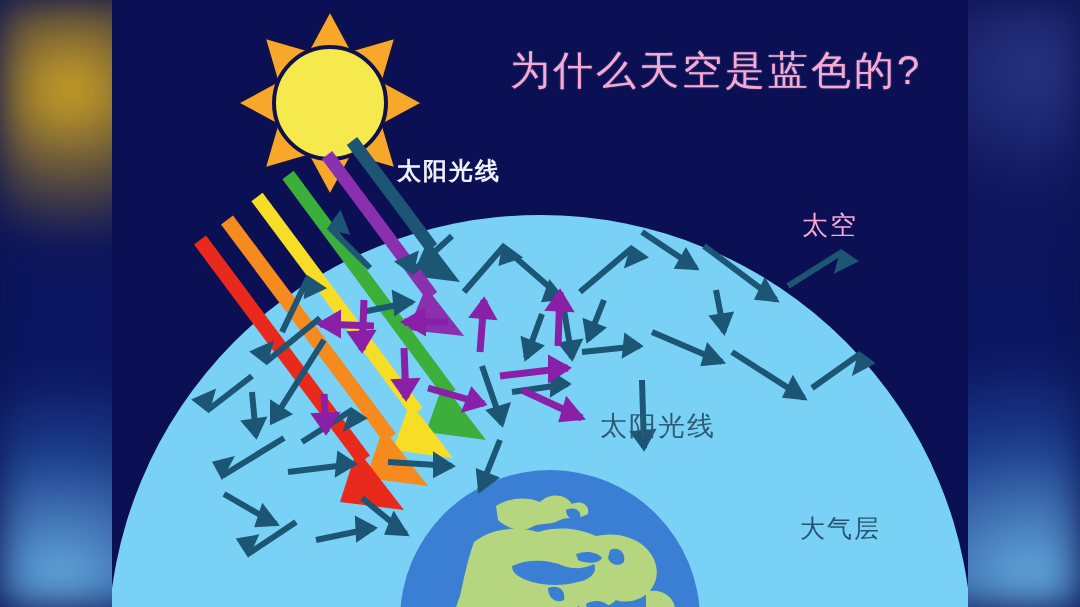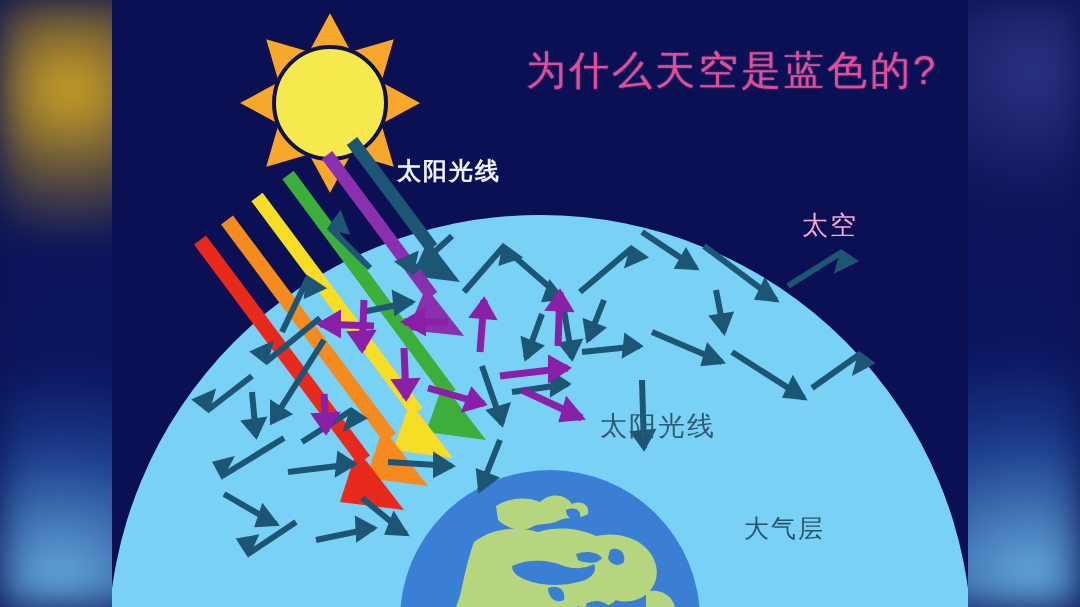--- a/index.html
+++ b/index.html
@@ -66,24 +66,24 @@
     background: #3b7fd4;
     overflow: hidden;
   }
   
   .label {
     position: absolute;
     white-space: nowrap;
     letter-spacing: 2px;
   }
   #title {
-    left: 414px;
+    left: 398px;
     top: 43px;
     font-size: 40px;
-    color: #ec4899;
+    color: #f9a8d4;
     letter-spacing: 3px;
     text-shadow: 0 0 2px rgba(255,255,255,0.35);
   }
   #label-sunray {
     left: 285px;
     top: 155px;
     font-size: 24px;
     color: #eef1fa;
     font-weight: bold;
   }
@@ -93,21 +93,21 @@
     font-size: 26px;
     color: #f9a8d4;
   }
   #label-rayleigh {
     left: 488px;
     top: 408px;
     font-size: 27px;
     color: #2c5a72;
   }
   #label-atmos {
-    left: 632px;
+    left: 688px;
     top: 512px;
     font-size: 25px;
     color: #1d4a66;
     opacity: .92;
   }
   svg.overlay {
     position: absolute;
     inset: 0;
     width: 856px;
     height: 607px;

